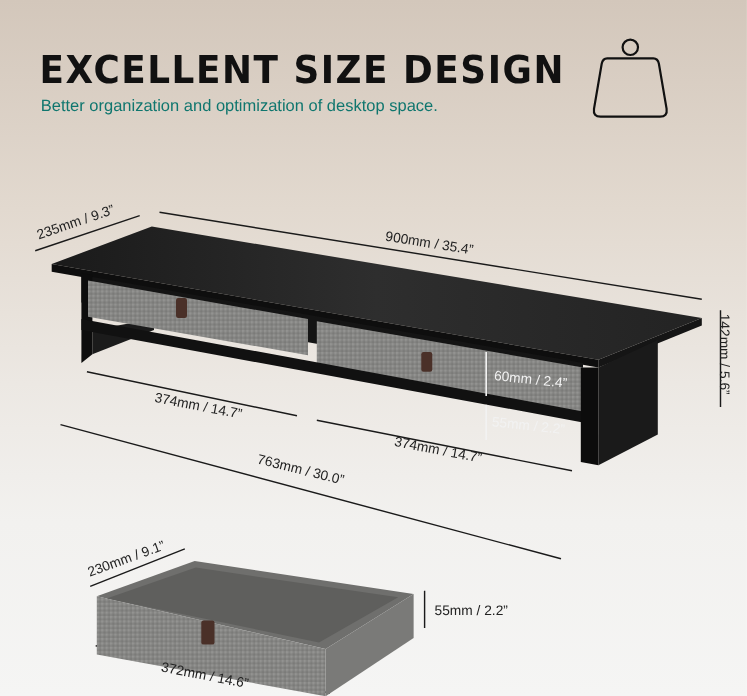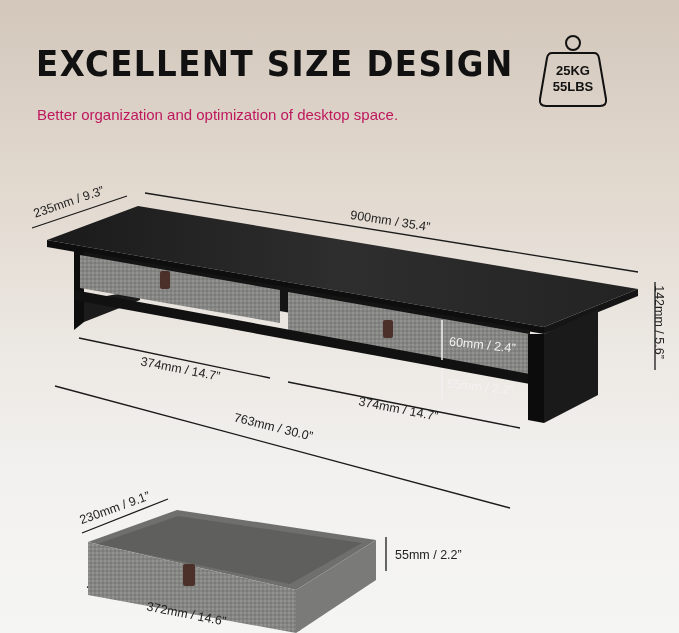--- a/index.html
+++ b/index.html
@@ -2,42 +2,38 @@
 <html><head>
 <meta charset="utf-8">
 <style>
   html,body{margin:0;padding:0;}
   body{width:679px;height:633px;overflow:hidden;
     background:linear-gradient(180deg,#d3c7bb 0%,#e2d9cf 30%,#ece8e3 55%,#f2f1ef 75%,#f5f5f4 100%);
     font-family:"Liberation Sans",sans-serif;position:relative;color:#1a1a1a;}
   .abs{position:absolute;}
   .title{left:36px;top:44px;font-size:35px;font-weight:900;letter-spacing:1.5px;color:#111;
     font-family:"DejaVu Sans",sans-serif;transform:scaleX(0.93);transform-origin:left top;}
-  .subtitle{left:37px;top:88px;font-size:15px;color:#be185d;margin-top:18px;}
+  .subtitle{left:37px;top:88px;font-size:15px;color:#0f766e;}
   .badge{left:538px;top:33px;width:70px;height:75px;}
   .badge-text{position:absolute;left:0;top:30px;width:70px;text-align:center;font-size:13px;font-weight:700;line-height:16px;color:#111;}
   .dim{font-size:12.5px;color:#222;white-space:nowrap;}
   .dim-white{color:#f2f2f2;font-size:12.5px;white-space:nowrap;}
   svg{position:absolute;left:0;top:0;}
 </style>
 </head>
 <body>
 
 <div class="abs title">EXCELLENT SIZE DESIGN</div>
 <div class="abs subtitle">Better organization and optimization of desktop space.</div>
 
 <div class="abs badge">
   <svg width="70" height="75">
     <circle cx="35" cy="10" r="7" fill="none" stroke="#111" stroke-width="2"></circle>
     <path d="M14 20 L56 20 Q60 20 61 25 L68 66 Q69 73 62 73 L8 73 Q1 73 2 66 L9 25 Q10 20 14 20 Z" fill="none" stroke="#111" stroke-width="2"></path>
   </svg>
-  <div class="badge-text">
-    <div>25KG</div>
-    <div>55LBS</div>
-  </div>
 </div>
 
 <svg width="679" height="633">
   <defs>
     <pattern id="linen" width="4" height="4" patternUnits="userSpaceOnUse">
       <rect width="4" height="4" fill="#858583"></rect>
       <rect width="2" height="2" fill="#939391"></rect>
       <rect x="2" y="2" width="2" height="2" fill="#7b7b79"></rect>
     </pattern>
     <linearGradient id="topg" x1="0" y1="0" x2="1" y2="0">

